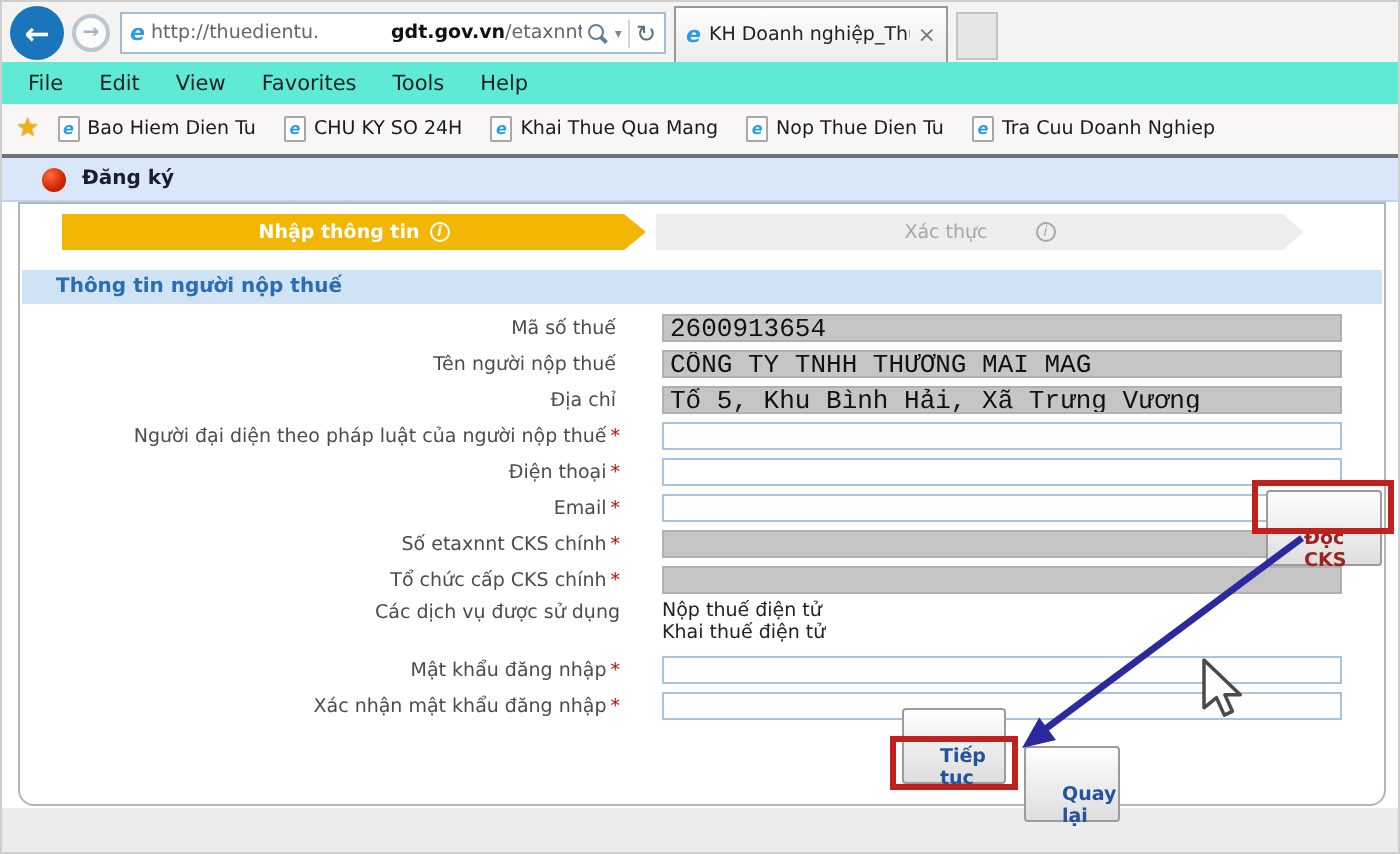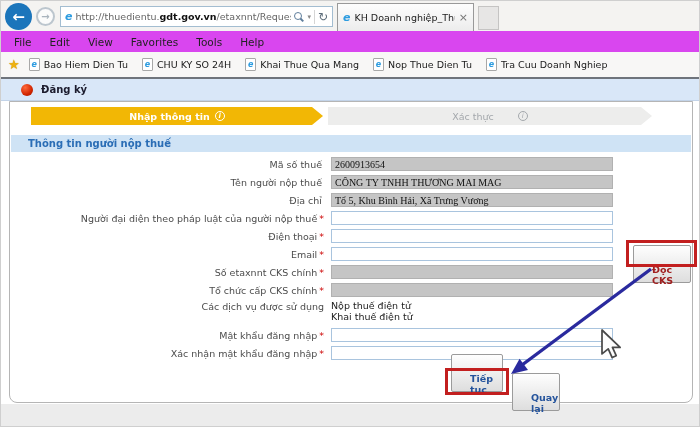--- a/index.html
+++ b/index.html
@@ -10,36 +10,36 @@
 
   
   .chrome { position:absolute; left:0; top:0; width:700px; height:30px; background:#f4f3f1; }
   .nav-btn { position:absolute; border-radius:50%; display:flex; align-items:center; justify-content:center; cursor:default; }
   .back { left:4px; top:2px; width:27px; height:27px; background:#1b75bb; color:#fff; font-size:15px; font-weight:bold; }
   .fwd  { left:35px; top:6px; width:19px; height:19px; background:#fbfbfb; border:2px solid #bcc6ce; color:#a9b4bd; font-size:10px; font-weight:bold; }
   .addressbar { position:absolute; left:59px; top:5px; width:273px; height:21px; background:#fff;
                 border:1px solid #a3bdd1; display:flex; align-items:center; padding:0 4px; gap:3px; }
   .ie-e { color:#2d9ce0; font-style:italic; font-weight:bold; font-size:11px; line-height:11px; }
   .url { flex:1; font-size:9.5px; color:#666; white-space:nowrap; overflow:hidden; }
-  .url b { color:#111; font-weight:bold; }
+  .url b { color:#111; font-weight:bold;margin-left:36px; }
   .search-glyph { position:relative; width:10px; height:10px; display:inline-block; }
   .search-glyph::before { content:""; position:absolute; left:0; top:0; width:6px; height:6px; border:1.5px solid #5f7e9c; border-radius:50%; }
   .search-glyph::after { content:""; position:absolute; left:6px; top:7px; width:4px; height:1.5px; background:#5f7e9c; transform:rotate(45deg); }
   .caret { font-size:7px; color:#888; }
   .vdiv { width:1px; height:14px; background:#d5d5d5; }
   .refresh { font-size:12px; color:#5d6d7a; line-height:12px; }
   .tab { position:absolute; left:336px; top:2px; width:137px; height:28px;
          background:linear-gradient(#fdfdfd,#ececec); border:1px solid #999; border-bottom:none;
          display:flex; align-items:center; gap:4px; padding:0 5px; }
   .tab-title { flex:1; font-size:9.5px; color:#222; white-space:nowrap; overflow:hidden; }
   .tab-close { font-size:11px; color:#777; line-height:10px; }
   .newtab { position:absolute; left:477px; top:5px; width:21px; height:24px; background:#e7e6e5; border:1px solid #c5c4c3; }
 
   
-  .menubar { position:absolute; left:0; top:30px; width:700px; height:21px; background:#d946ef;
+  .menubar { position:absolute; left:0; top:30px; width:700px; height:21px; background:#5eead4;
              display:flex; align-items:center; padding-left:4px; }
   .menu-item { font-size:10.5px; color:#222; padding:0 9px; }
   .favbar { position:absolute; left:0; top:51px; width:700px; height:27px; background:#f8f7f6;
             border-bottom:2px solid #6f747c; display:flex; align-items:center; padding-left:7px; }
   .star { color:#eeb111; font-size:13px; margin-right:9px; text-shadow:0 0 1px #b78400; }
   .fav-item { display:flex; align-items:center; gap:4px; margin-right:14px; }
   .fav-ico { width:11px; height:13px; background:#fff; border:1px solid #a8a8a8; border-radius:1px;
              font-size:8px; color:#2d9ce0; font-style:italic; font-weight:bold; text-align:center; line-height:12px; }
   .fav-label { font-size:9.5px; color:#1a1a1a; white-space:nowrap; }
 
@@ -66,24 +66,24 @@
                 font-size:7px; line-height:9px; text-align:center; margin-left:5px; font-style:italic; }
   .step2 .info-badge { margin-left:24px; }
 
   
   .section-bar { position:absolute; left:10px; top:134px; width:680px; height:17px; background:#cfe3f5;
                  color:#2a6db5; font-size:10px; font-weight:bold; line-height:17px; padding-left:17px; }
 
   
   .form { position:absolute; left:0; top:156px; width:700px; }
   .frow { display:flex; align-items:center; margin-bottom:4px; min-height:13.5px; }
-  .lbl { width:330px; text-align:right; padding-right:7px; font-size:9.5px; color:#4c4c4c; line-height:11px; }
+  .lbl { width:330px; text-align:right; padding-right:21px; font-size:9.5px; color:#4c4c4c; line-height:11px; }
   .req { color:#cc0000; margin-left:2px; }
-  .inp { width:282px; height:14px; font-size:10px; padding:0 3px; border:1px solid #a9c4de; background:#fff;
-         font-family:Liberation Serif, serif; color:#111; }
+  .inp { width:340px; height:14px; font-size:13px; padding:0 3px; border:1px solid #a9c4de; background:#fff;
+         font-family:Liberation Mono, monospace; color:#111; }
   .inp.dis { background:#c5c5c5; border-color:#b1b1b1; }
   .frow.services { align-items:flex-start; margin-bottom:6px; }
   .svc-lines { font-size:9.5px; color:#222; line-height:10.5px; }
 
   
   .btn { position:absolute; background:linear-gradient(#fefefe,#dedede); border:1px solid #9b9b9b;
          border-radius:2px; font-size:9.5px; font-weight:bold; color:#24539c; text-align:center;
          font-family:"DejaVu Sans","Liberation Sans",sans-serif; padding:18px; }
   .btn-doccks { left:632px; top:244px; width:58px; height:17px; color:#a02020; }
   .btn-continue { left:450px; top:353px; width:52px; height:17px; }

